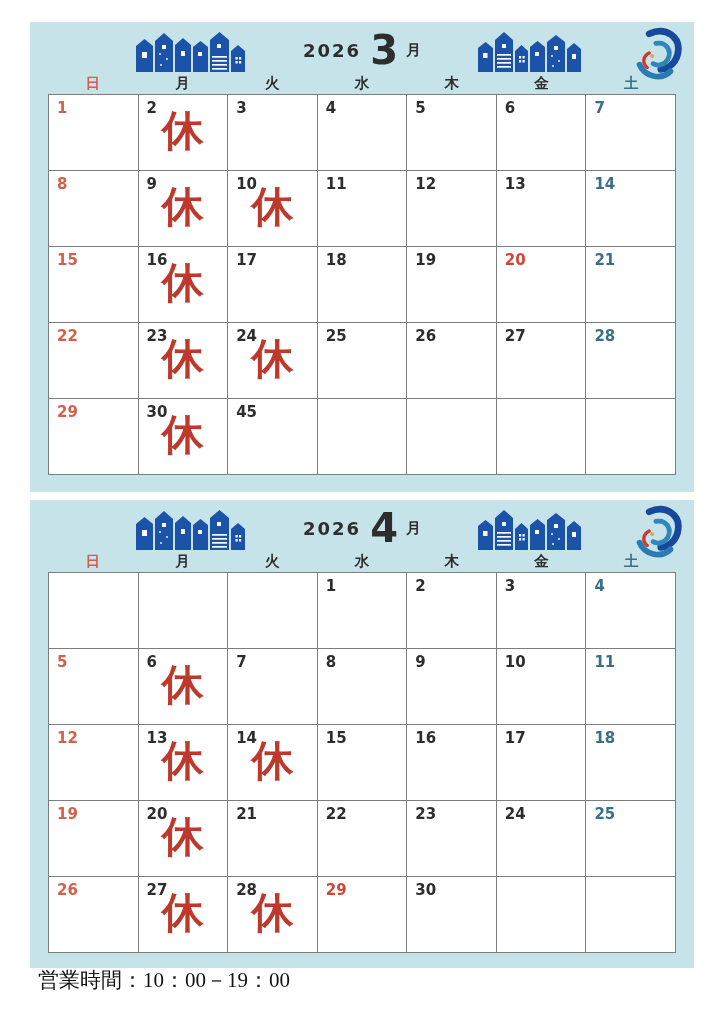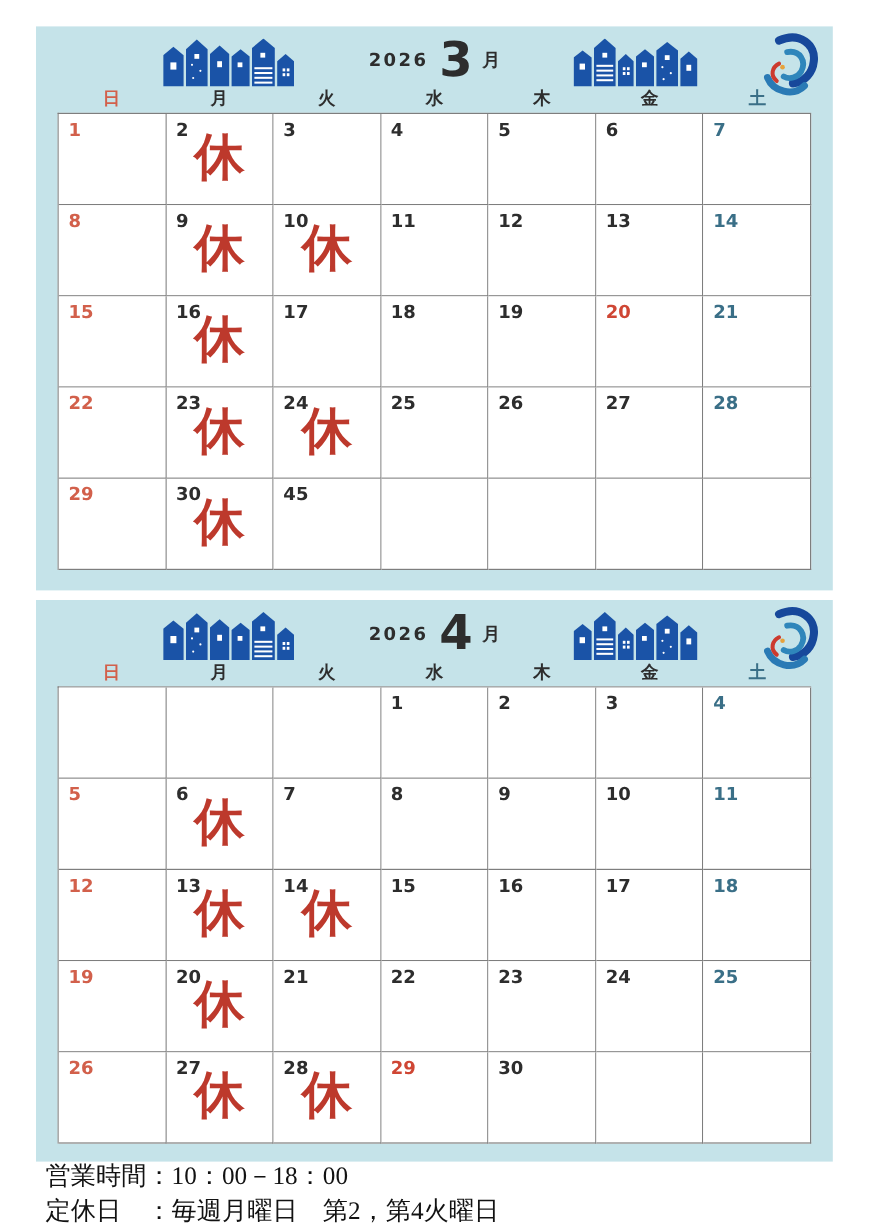--- a/index.html
+++ b/index.html
@@ -10,21 +10,21 @@
   .panel-march{top:22px;height:470px;}
   .panel-april{top:500px;height:468px;}
 
   .panel-header{position:relative;height:53px;}
   .houses-left{position:absolute;left:106px;bottom:3px;}
   .houses-right{position:absolute;right:106px;bottom:3px;}
   .brand-logo{position:absolute;right:12px;top:4px;}
 
   .month-block{position:absolute;left:50%;top:6px;transform:translateX(-50%);
     display:flex;align-items:center;white-space:nowrap;color:#2d2d2d;}
-  .month-year{font-size:15px;letter-spacing:2px;margin-right:9px;font-weight:600;}
+  .month-year{font-size:18px;letter-spacing:2px;margin-right:9px;font-weight:600;}
   .month-num{font-size:40px;font-weight:bold;line-height:44px;}
   .month-suffix{font-size:15px;margin-left:8px;font-weight:600;}
 
   .weekday-row{margin:0 18px;height:19px;display:grid;grid-template-columns:repeat(7,1fr);}
   .wk{text-align:center;font-size:14.5px;font-weight:600;color:#2d2d2d;line-height:17px;}
   .wk-0{color:var(--sunday,#d2604b);}
   .wk-6{color:var(--saturday,#3a6f87);}
 
   .grid{margin:0 18px;display:grid;grid-template-columns:repeat(7,1fr);grid-auto-rows:76px;
     background:#ffffff;border-top:1px solid var(--grid-line,#7e7e7e);border-left:1px solid var(--grid-line,#7e7e7e);}
@@ -367,17 +367,16 @@
         </div>
         <div class="cell">
           <span class="daynum wd">30</span>
         </div>
         <div class="cell"></div>
         <div class="cell"></div>
       </div>
   </section>
 
   <footer class="footer">
-    <div>営業時間：10：00－18：00</div>
-    <div>定休日　：毎週月曜日　第2，第4火曜日</div>
+    <div>営業時間：10：00－19：00</div>
   </footer>
 
 </div>
 
 </body></html>

